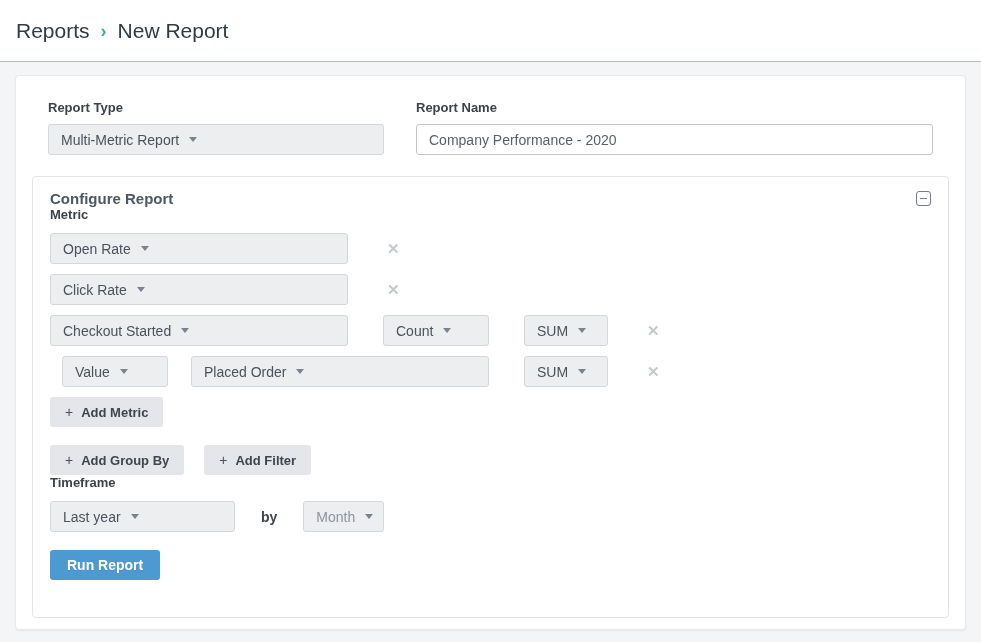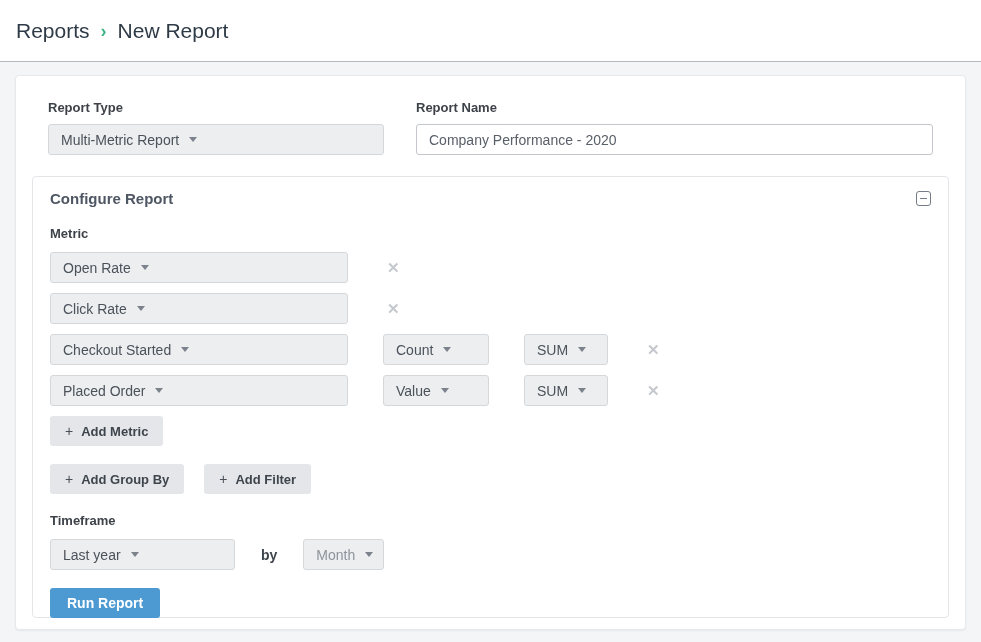--- a/index.html
+++ b/index.html
@@ -93,21 +93,21 @@
     background: #fff;
   }
   .collapse-btn::after {
     content: "";
     position: absolute;
     left: 3px; right: 3px; top: 50%;
     height: 1.5px; margin-top: -1px;
     background: #757d88;
   }
 
-  .section-label { font-size: 13px; font-weight: bold; color: #3d4249; margin-top: 19px; margin-bottom: 11px; }
+  .section-label { font-size: 13px; font-weight: bold; color: #3d4249; margin-bottom: 11px; }
   .metric-row { display: flex; align-items: center; margin-bottom: 10px; gap: 23px; }
   .metric-select { width: 298px; }
   .measure-select { width: 106px; margin-left: 12px; }
   .agg-select { width: 84px; margin-left: 12px; }
   .remove-x {
     margin-left: 16px;
     color: #c5c9ce;
     font-size: 15px;
     font-weight: bold;
     cursor: pointer;
@@ -218,26 +218,26 @@
         </div>
         <div class="select agg-select">
           <span class="select-value">SUM</span>
           <span class="caret"></span>
         </div>
         <span class="remove-x">✕</span>
       </div>
 
       
       <div class="metric-row">
-        <div class="select metric-select">
-          <span class="select-value">Placed Order</span>
-          <span class="caret"></span>
-        </div>
         <div class="select measure-select">
           <span class="select-value">Value</span>
+          <span class="caret"></span>
+        </div>
+        <div class="select metric-select">
+          <span class="select-value">Placed Order</span>
           <span class="caret"></span>
         </div>
         <div class="select agg-select">
           <span class="select-value">SUM</span>
           <span class="caret"></span>
         </div>
         <span class="remove-x">✕</span>
       </div>
 
       

